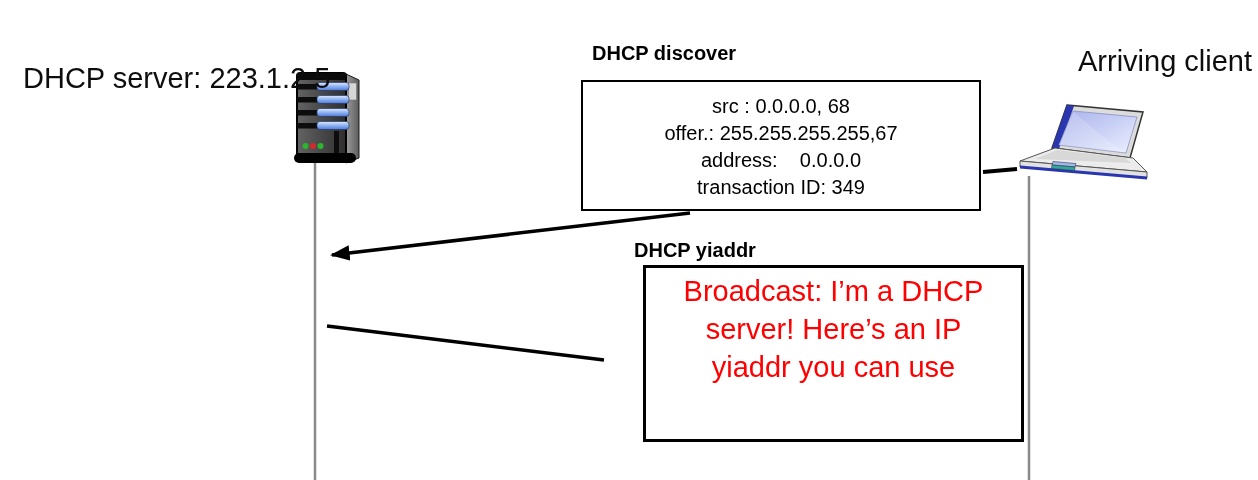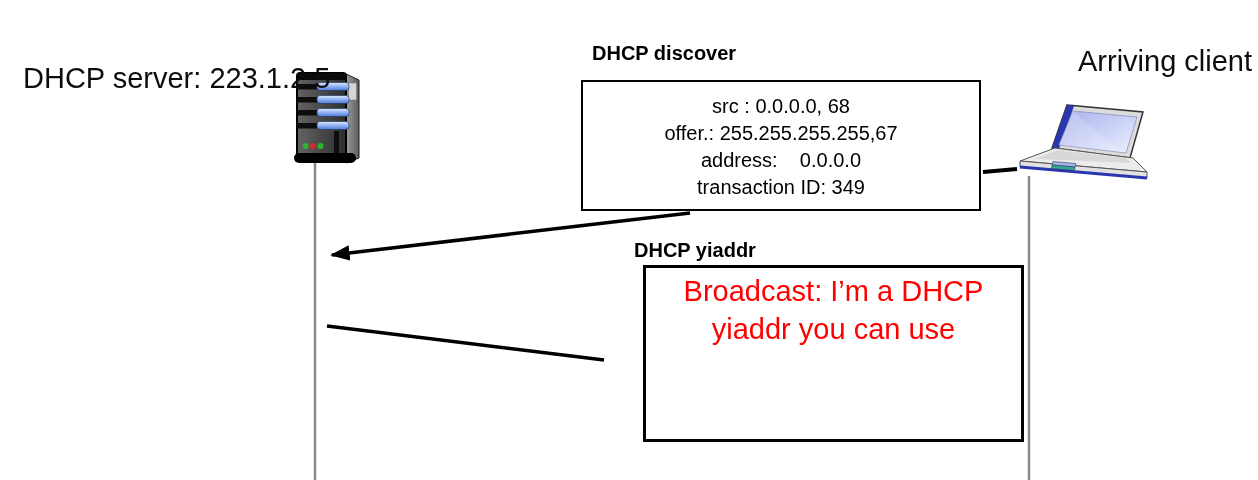--- a/index.html
+++ b/index.html
@@ -112,16 +112,17 @@
   <div class="abs packet-box discover-box">
     <div class="packet-line">src : 0.0.0.0, 68</div>
     <div class="packet-line">offer.: 255.255.255.255,67</div>
     <div class="packet-line">address:    0.0.0.0</div>
     <div class="packet-line">transaction ID: 349</div>
   </div>
 
   <div class="abs msg-title" style="left:634px;top:239px;">DHCP yiaddr</div>
   <div class="abs packet-box offer-box">
     <div class="offer-line">Broadcast: I’m a DHCP</div>
+    <div class="offer-line">server! Here’s an IP</div>
     <div class="offer-line">yiaddr you can use</div>
   </div>
 
 </div>
 
 </body></html>

